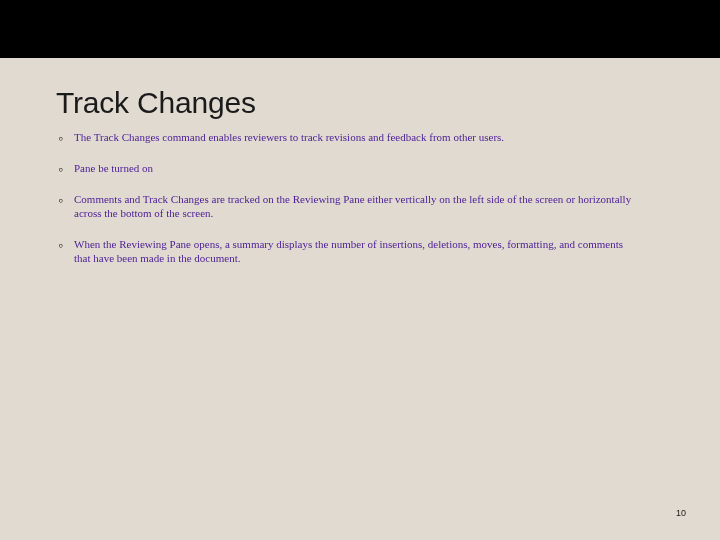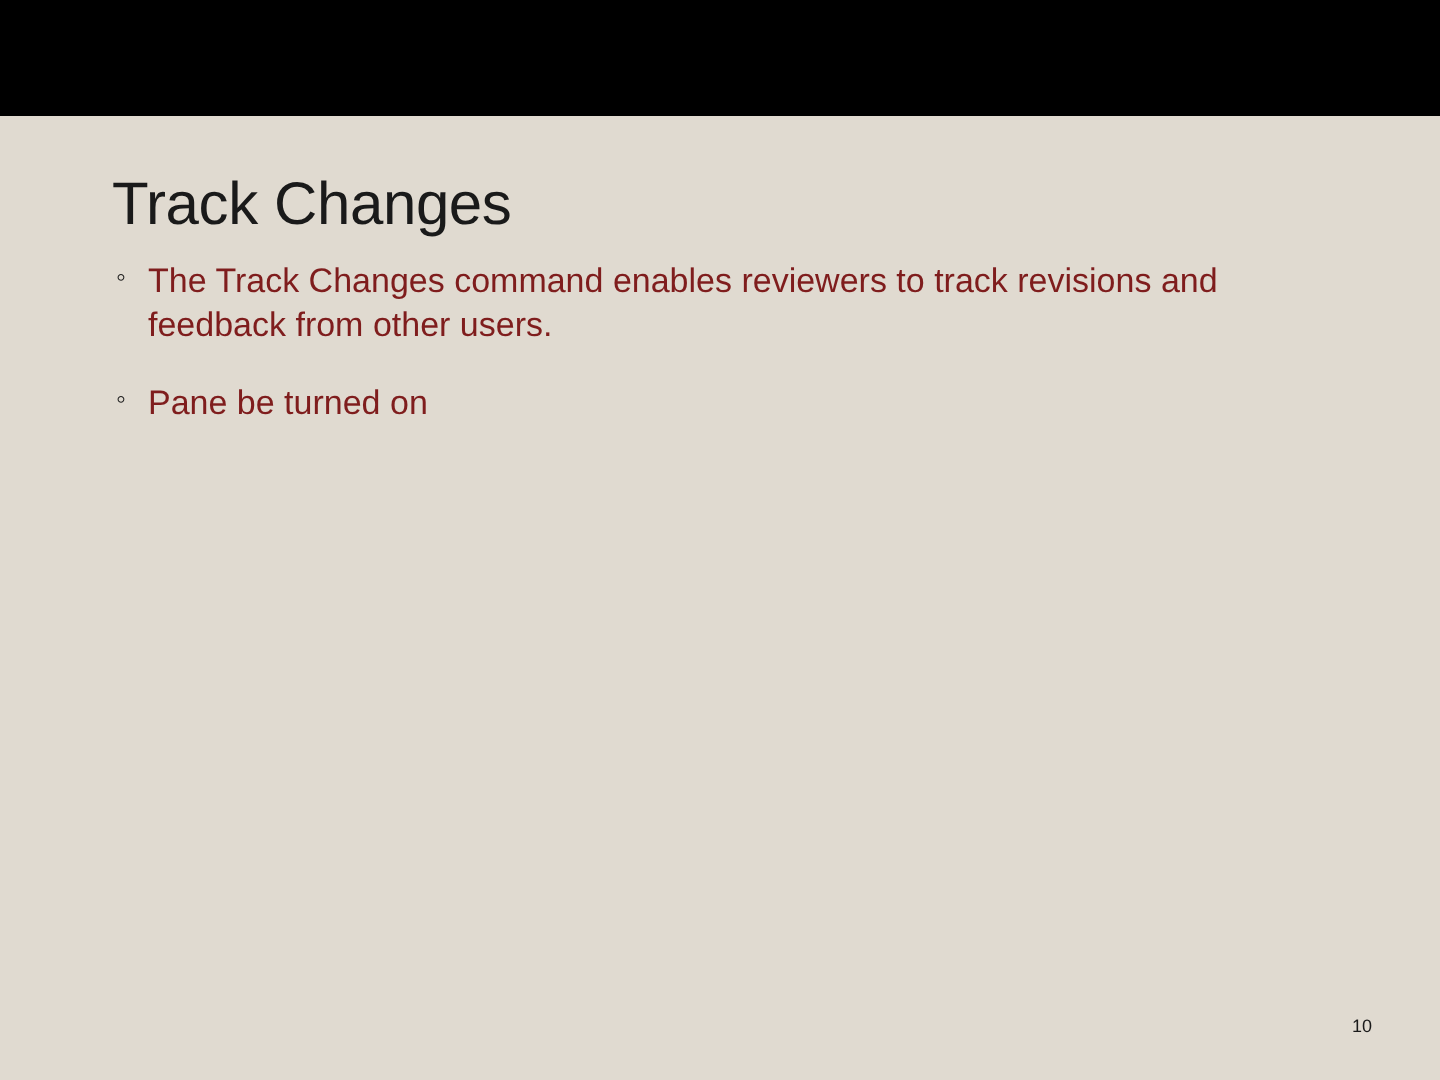--- a/index.html
+++ b/index.html
@@ -23,25 +23,26 @@
     color: #1a1a1a;
     margin-bottom: 10px;
     letter-spacing: -0.2px;
   }
   .bullets {
     list-style: none;
   }
   .bullets li {
     position: relative;
     padding-left: 18px;
-    font-size: 17px;
+    font-size: 11px;
     line-height: 1.28;
-    color: #7f1d1d;
+    color: #4c1d95;
     margin-bottom: 17px;
     max-width: 580px;
+    font-family: Liberation Serif, serif;
   }
   .bullets li::before {
     content: "◦";
     position: absolute;
     left: 2px;
     top: 0;
     font-size: 14px;
     color: #1a1a1a;
   }
   .page-number {
@@ -55,16 +56,18 @@
 </head>
 <body>
 
 <div class="top-bar"></div>
 
 <div class="content">
   <h1 class="title">Track Changes</h1>
   <ul class="bullets">
     <li>The Track Changes command enables reviewers to track revisions and feedback from other users.</li>
     <li>Pane be turned on</li>
+    <li>Comments and Track Changes are tracked on the Reviewing Pane either vertically on the left side of the screen or horizontally across the bottom of the screen.</li>
+    <li>When the Reviewing Pane opens, a summary displays the number of insertions, deletions, moves, formatting, and comments that have been made in the document.</li>
   </ul>
 </div>
 
 <div class="page-number">10</div>
 
 </body></html>

